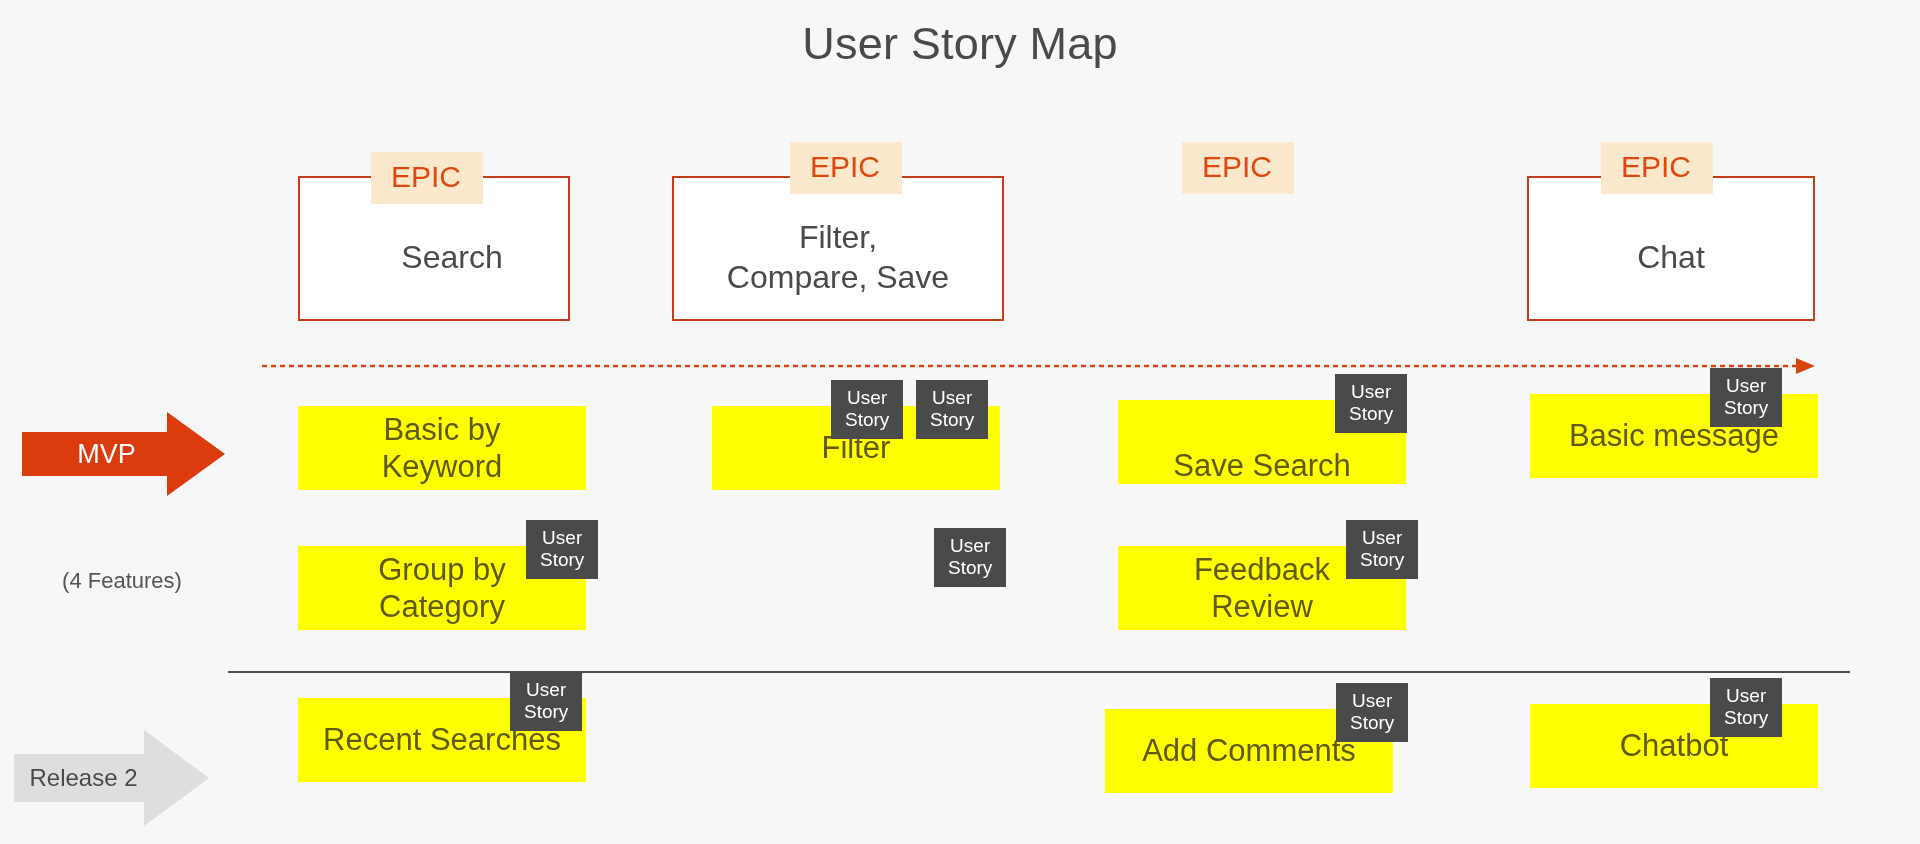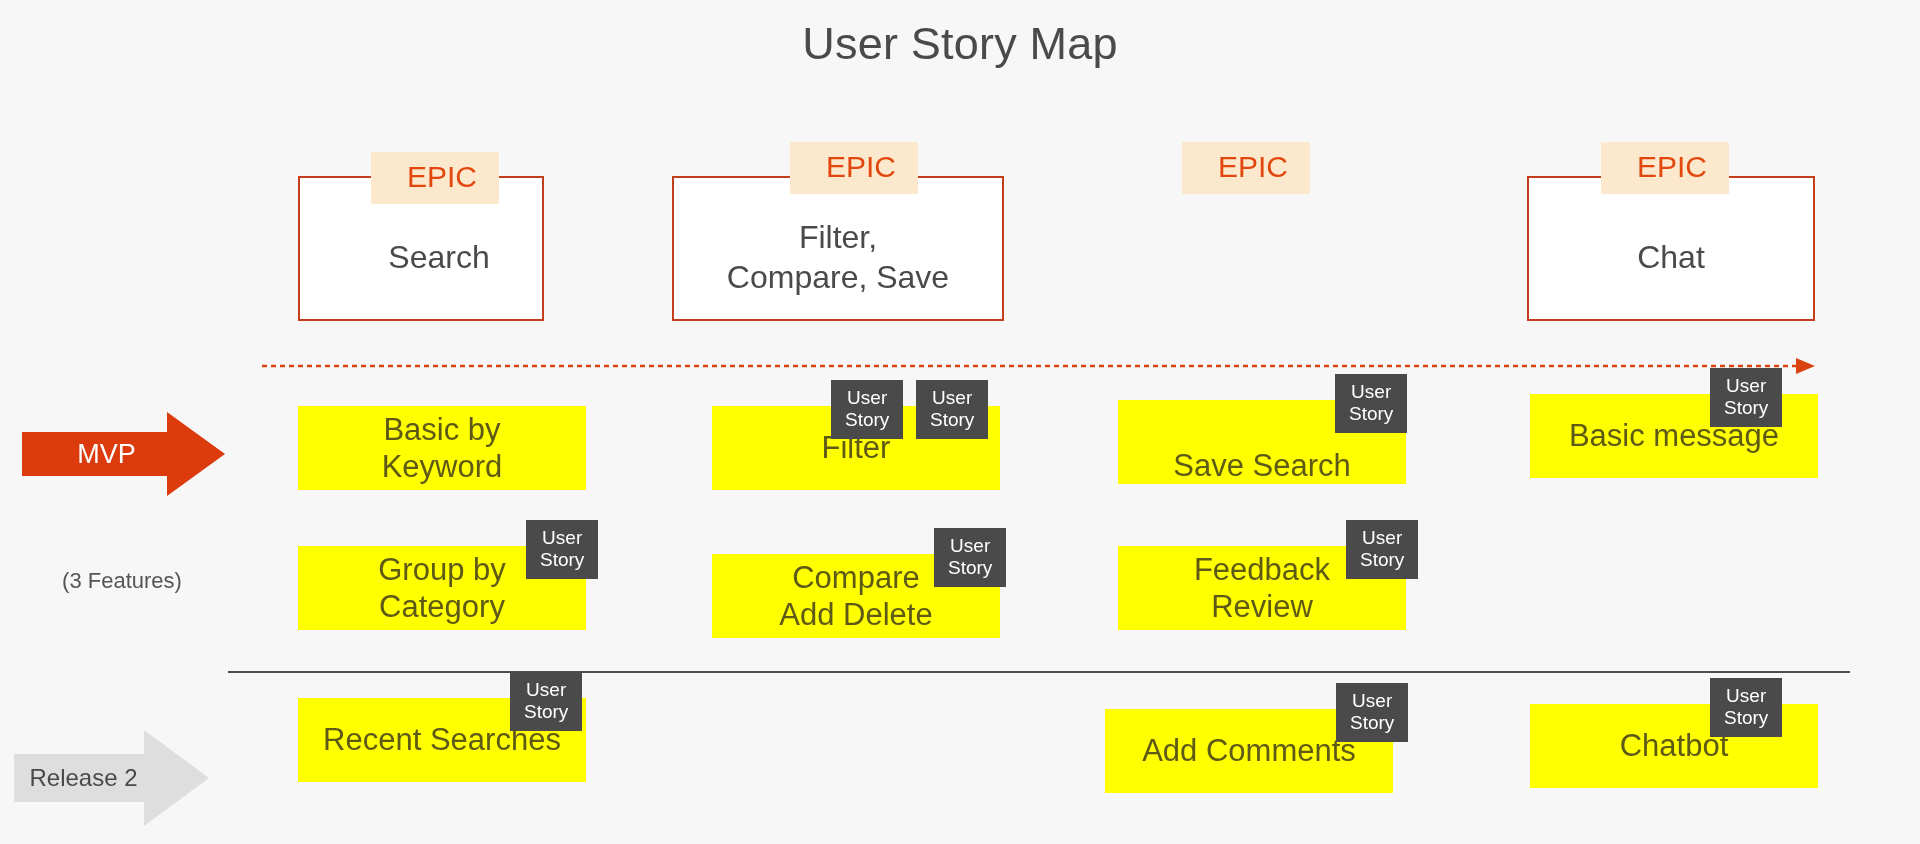--- a/index.html
+++ b/index.html
@@ -48,21 +48,21 @@
     font-weight: 400;
     padding: 0 6px;
     margin-top: 18px;
   }
   .epic-badge {
     position: absolute;
     background: #FCE9CD;
     color: #E2480D;
     font-size: 30px;
     line-height: 1;
-    padding: 10px 22px 12px 36px;
+    padding: 10px 22px 12px 20px;
     white-space: nowrap;
     z-index: 5;
   }
 
   
   .timeline {
     position: absolute;
     left: 262px;
     top: 356px;
     width: 1553px;
@@ -146,21 +146,21 @@
     white-space: nowrap;
   }
 </style>
 </head>
 <body>
 
 <div id="board">
 
   <div class="page-title">User Story Map</div>
 
-  <div class="epic-box" style="left:298px; top:176px; width:246px; height:145px;padding-left:36px;">
+  <div class="epic-box" style="left:298px; top:176px; width:272px; height:145px;padding-left:36px;">
     <div class="epic-title">Search</div>
   </div>
   <div class="epic-badge" style="left:371px; top:152px;">EPIC</div>
 
   <div class="epic-box" style="left:672px; top:176px; width:332px; height:145px;">
     <div class="epic-title" style="white-space:pre-line;">Filter,
 Compare, Save</div>
   </div>
   <div class="epic-badge" style="left:790px; top:142px;">EPIC</div>
 
@@ -180,21 +180,21 @@
 
   <div class="divider"></div>
 
   <div class="rel-arrow mvp" style="left:22px; top:412px; width:203px; height:84px;">
     <svg width="203" height="84" viewBox="0 0 203 84">
       <polygon points="0,20 145,20 145,0 203,42 145,84 145,64 0,64" fill="#DC3B0E"></polygon>
     </svg>
     <span class="rel-label">MVP</span>
   </div>
 
-  <div class="features-note">(3 Features)</div>
+  <div class="features-note">(4 Features)</div>
 
   <div class="rel-arrow release2" style="left:14px; top:728px; width:195px; height:100px;">
     <svg width="195" height="100" viewBox="0 0 195 100">
       <polygon points="0,26 130,26 130,2 195,50 130,98 130,74 0,74" fill="#DEDEDE"></polygon>
     </svg>
     <span class="rel-label" style="padding-right:56px;">Release 2</span>
   </div>
 
   <div class="story-card" style="left:298px; top:380px; width:370px; height:110px;">
     <div class="card-body" style="width:288px; height:84px;">
@@ -242,24 +242,20 @@
       <span class="card-label" style="white-space:pre-line;">Group by
 Category</span>
     </div>
     <div class="story-badge" style="margin-left:228px;">
       <span>User</span><br>
       <span>Story</span>
     </div>
   </div>
 
   <div class="story-card" style="left:712px; top:528px; width:370px; height:110px;">
-    <div class="card-body" style="width:288px; height:84px;">
-      <span class="card-label" style="white-space:pre-line;">Compare
-Add Delete</span>
-    </div>
     <div class="story-badge" style="margin-left:222px;">
       <span>User</span><br>
       <span>Story</span>
     </div>
   </div>
 
   <div class="story-card" style="left:1118px; top:520px; width:370px; height:110px;">
     <div class="card-body" style="width:288px; height:84px;">
       <span class="card-label" style="white-space:pre-line;">Feedback
 Review</span>

